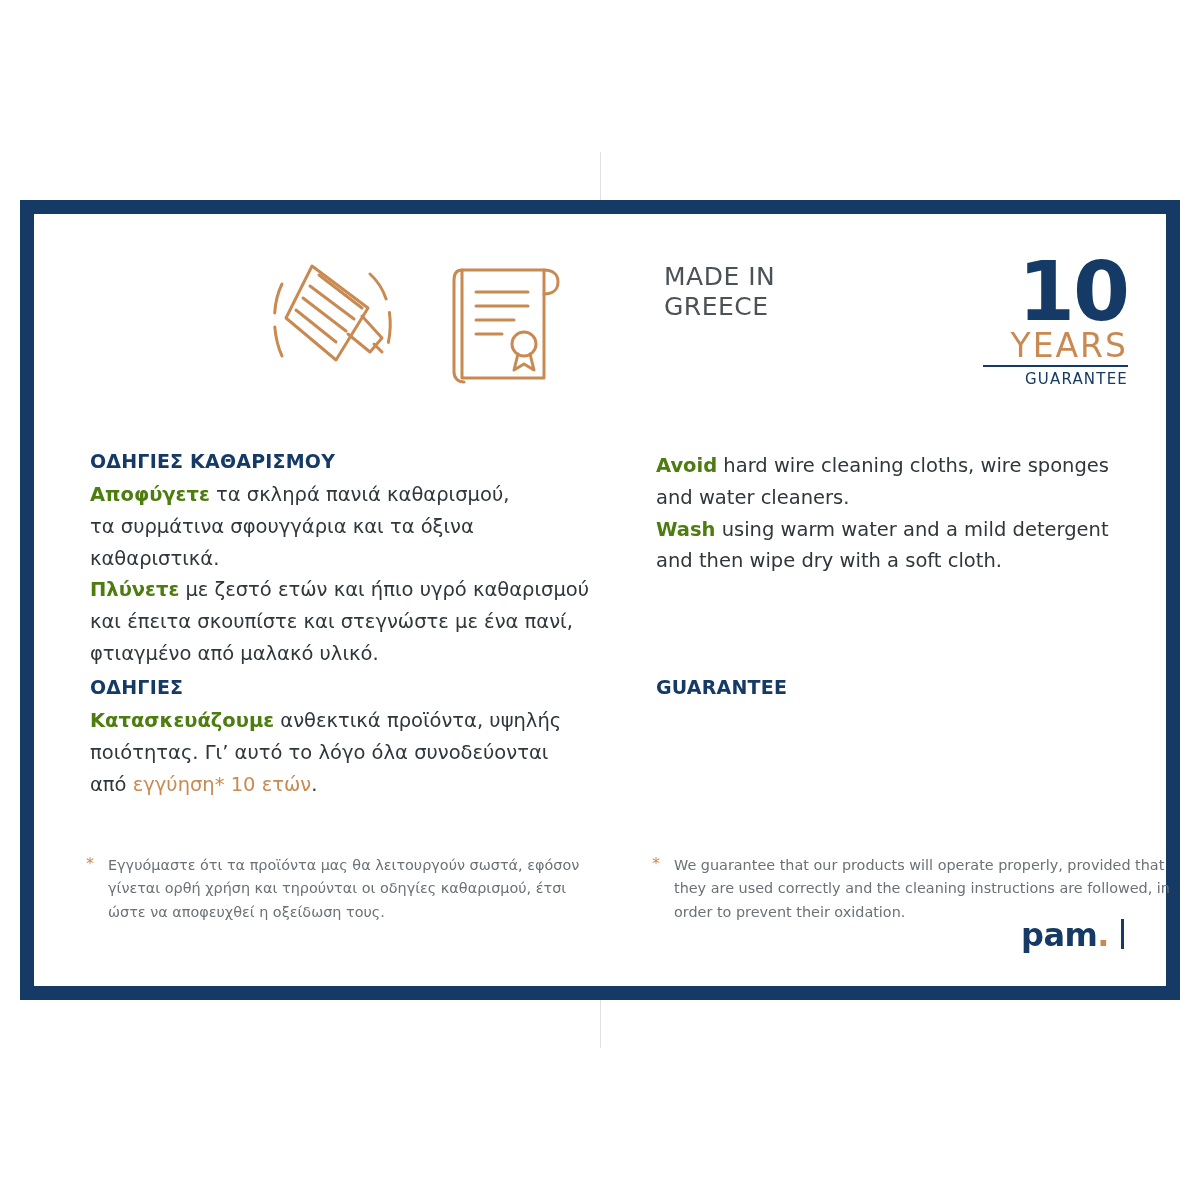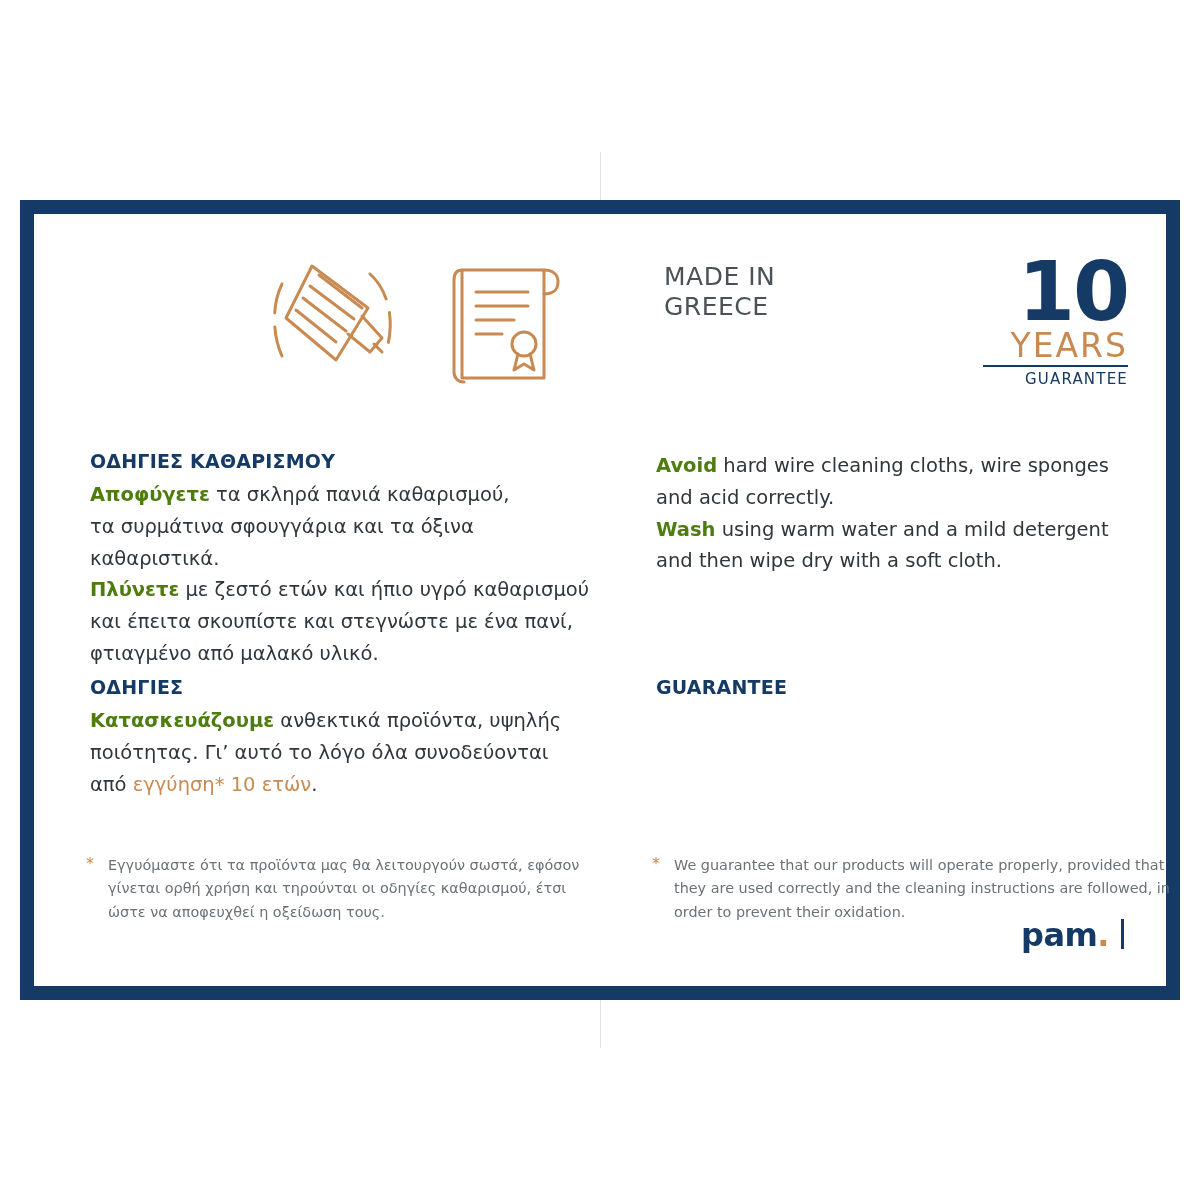--- a/index.html
+++ b/index.html
@@ -237,21 +237,21 @@
 
         <div class="badge">
           <div class="badge-10">10</div>
           <div class="badge-years">YEARS</div>
           <div class="badge-guarantee">GUARANTEE</div>
         </div>
 
         <div class="section" style="top:236px; width:520px;">
           <div class="body-text">
             <b>Avoid</b><span> hard wire cleaning cloths, wire sponges</span><br>
-            <span>and acid correctly.</span><br>
+            <span>and water cleaners.</span><br>
             <b>Wash</b><span> using warm water and a mild detergent</span><br>
             <span>and then wipe dry with a soft cloth.</span>
           </div>
         </div>
 
         <div class="section" style="top:462px; width:520px;">
           <div class="sec-head">GUARANTEE</div>
         </div>
 
         <div class="foot" style="top:640px; width:520px;">

